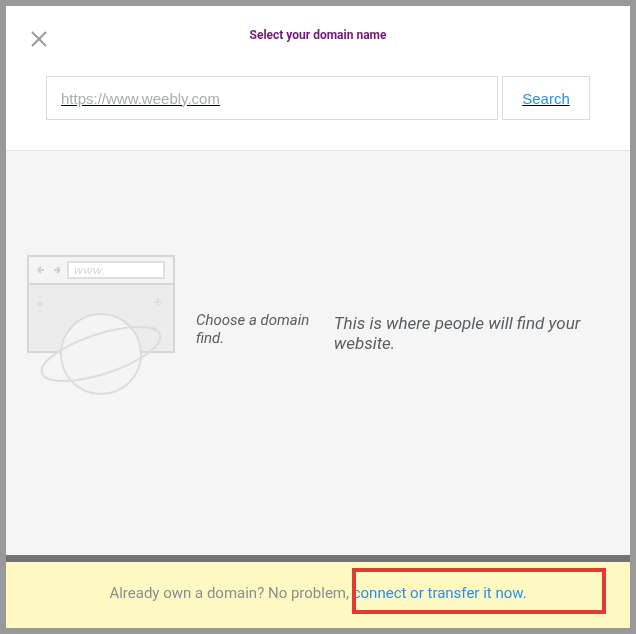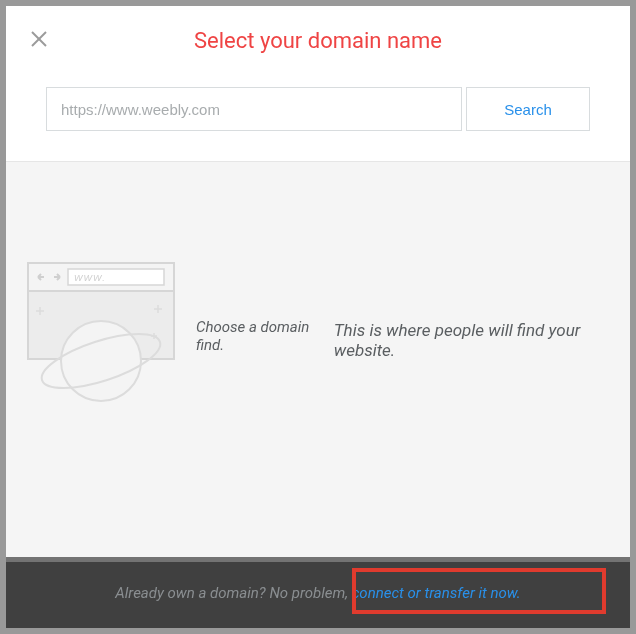--- a/index.html
+++ b/index.html
@@ -37,44 +37,45 @@
       cursor: pointer;
       color: #999;
     }
     .close-icon svg {
       width: 100%;
       height: 100%;
       stroke: #9b9b9b;
       stroke-width: 2;
     }
     .modal-title {
-      font-size: 22px;
-      font-weight: 400;
-      color: #ef4444;
+      font-size: 12px;
+      font-weight: 700;
+      color: #701a75;
     }
     .search-section {
       padding: 14px 40px 30px;
       display: flex;
       gap: 4px;
       border-bottom: 1px solid #e6e6e6;
+      text-decoration: underline;
     }
     .domain-input {
       flex: 1;
       height: 44px;
       border: 1px solid #d8dcde;
       padding: 0 14px;
       font-size: 15px;
       color: #555;
       outline: none;
     }
     .domain-input::placeholder {
       color: #a8acae;
     }
     .search-button {
-      width: 124px;
+      width: 88px;
       height: 44px;
       border: 1px solid #d8dcde;
       background: #fff;
       color: #2990ea;
       font-size: 15px;
       font-weight: 500;
       cursor: pointer;
     }
     .empty-body {
       flex: 1;
@@ -95,27 +96,26 @@
     .choose-text {
       font-size: 15px;
       color: #5a5e61;
       margin-bottom: 8px;
     }
     .choose-subtext {
       font-size: 17px;
       color: #5a5e61;
     }
     .modal-footer {
-      border-top: 5px solid #737373;
+      border-top: 7px solid #737373;
       padding: 22px 20px 26px;
       text-align: center;
       font-size: 15px;
       color: #8a8e91;
-      background: #404040;
-      font-style: italic;
+      background: #fef9c3;
     }
     .footer-link {
       color: #2990ea;
       cursor: pointer;
       text-decoration: none;
     }
     .highlight-box {
       position: absolute;
       border: 4px solid #e03b2e;
       left: 346px;

